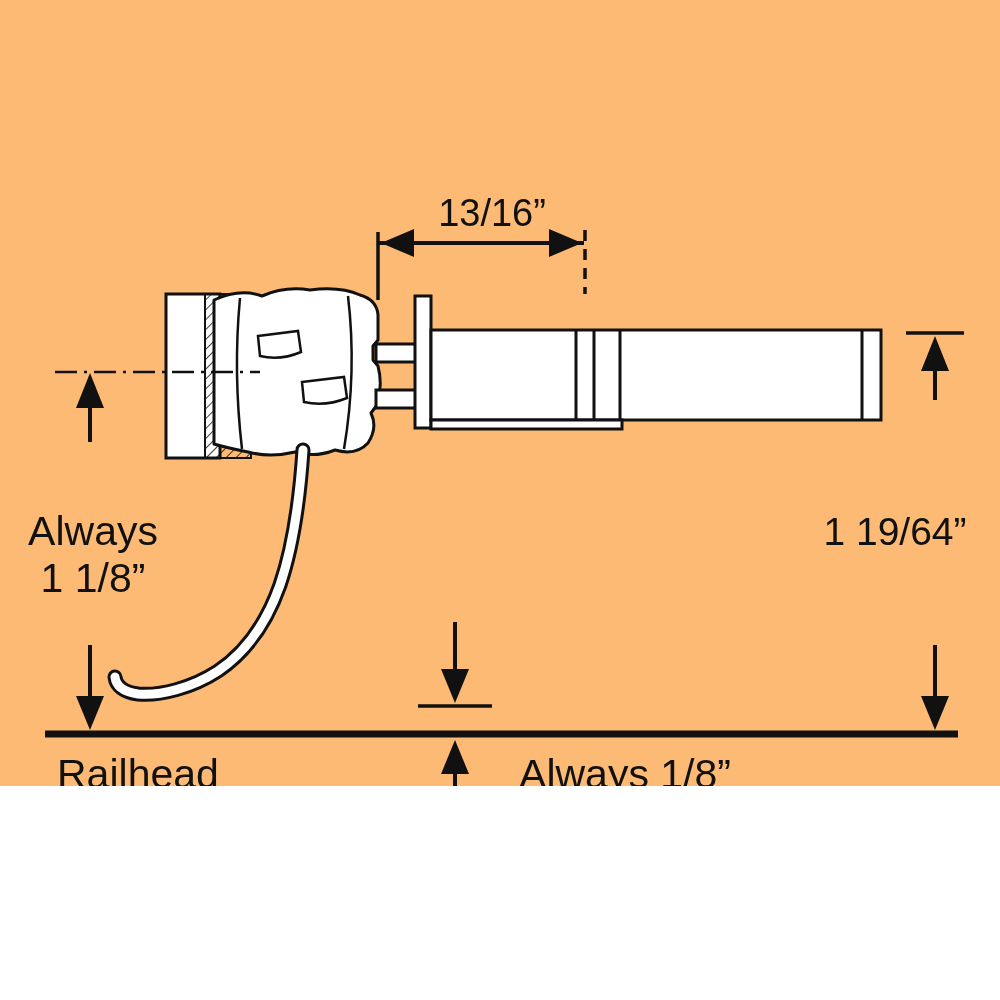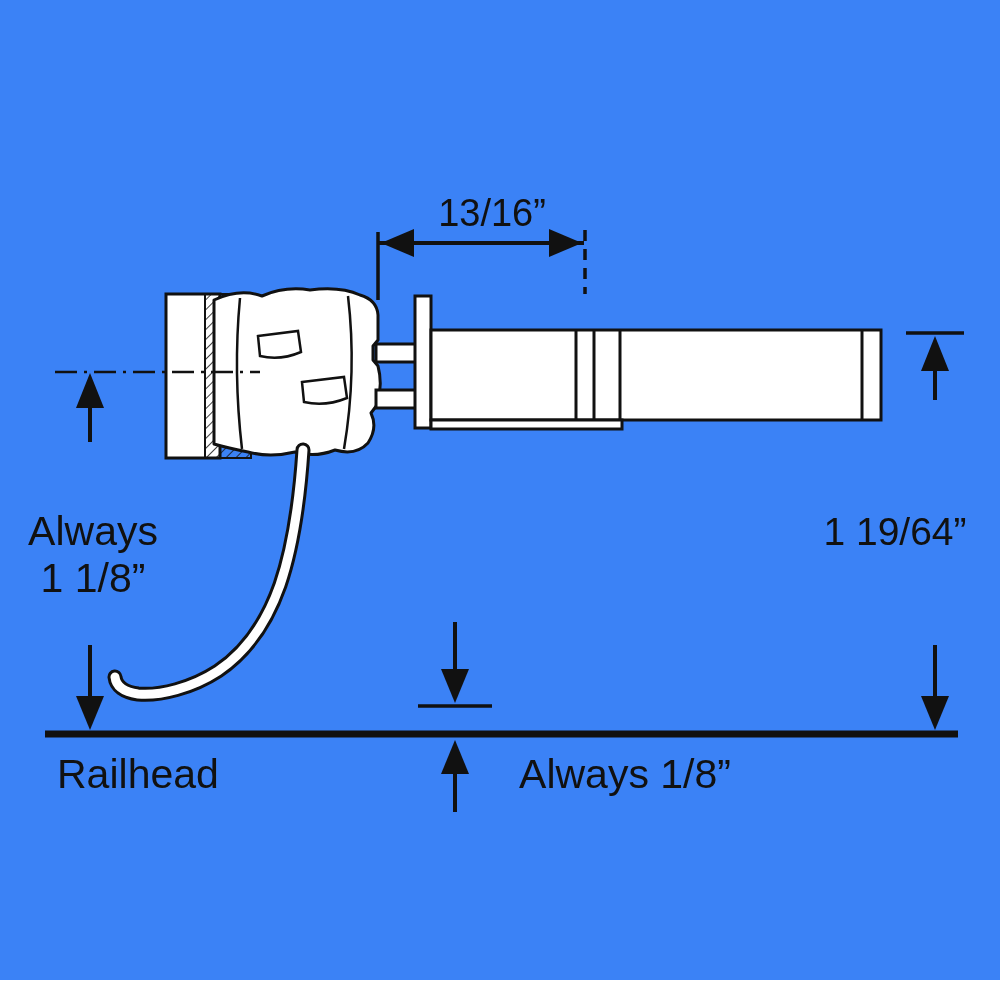--- a/index.html
+++ b/index.html
@@ -6,22 +6,22 @@
     margin: 0;
     padding: 0;
     background: #ffffff;
     width: 1000px;
     height: 1000px;
     font-family: "Liberation Sans", sans-serif;
   }
   .stage {
     position: relative;
     width: 1000px;
-    height: 980px;
-    background: #3b82f6;
+    height: 786px;
+    background: #fdba74;
     overflow: hidden;
   }
   svg { display: block; }
   .ink-stroke { stroke: #111111; fill: none; }
   .ink-fill   { fill: #111111; stroke: none; }
   .white-part { fill: #ffffff; stroke: #111111; }
   text.dim-label {
     fill: #111111;
     font-family: "Liberation Sans", sans-serif;
     font-weight: 400;

